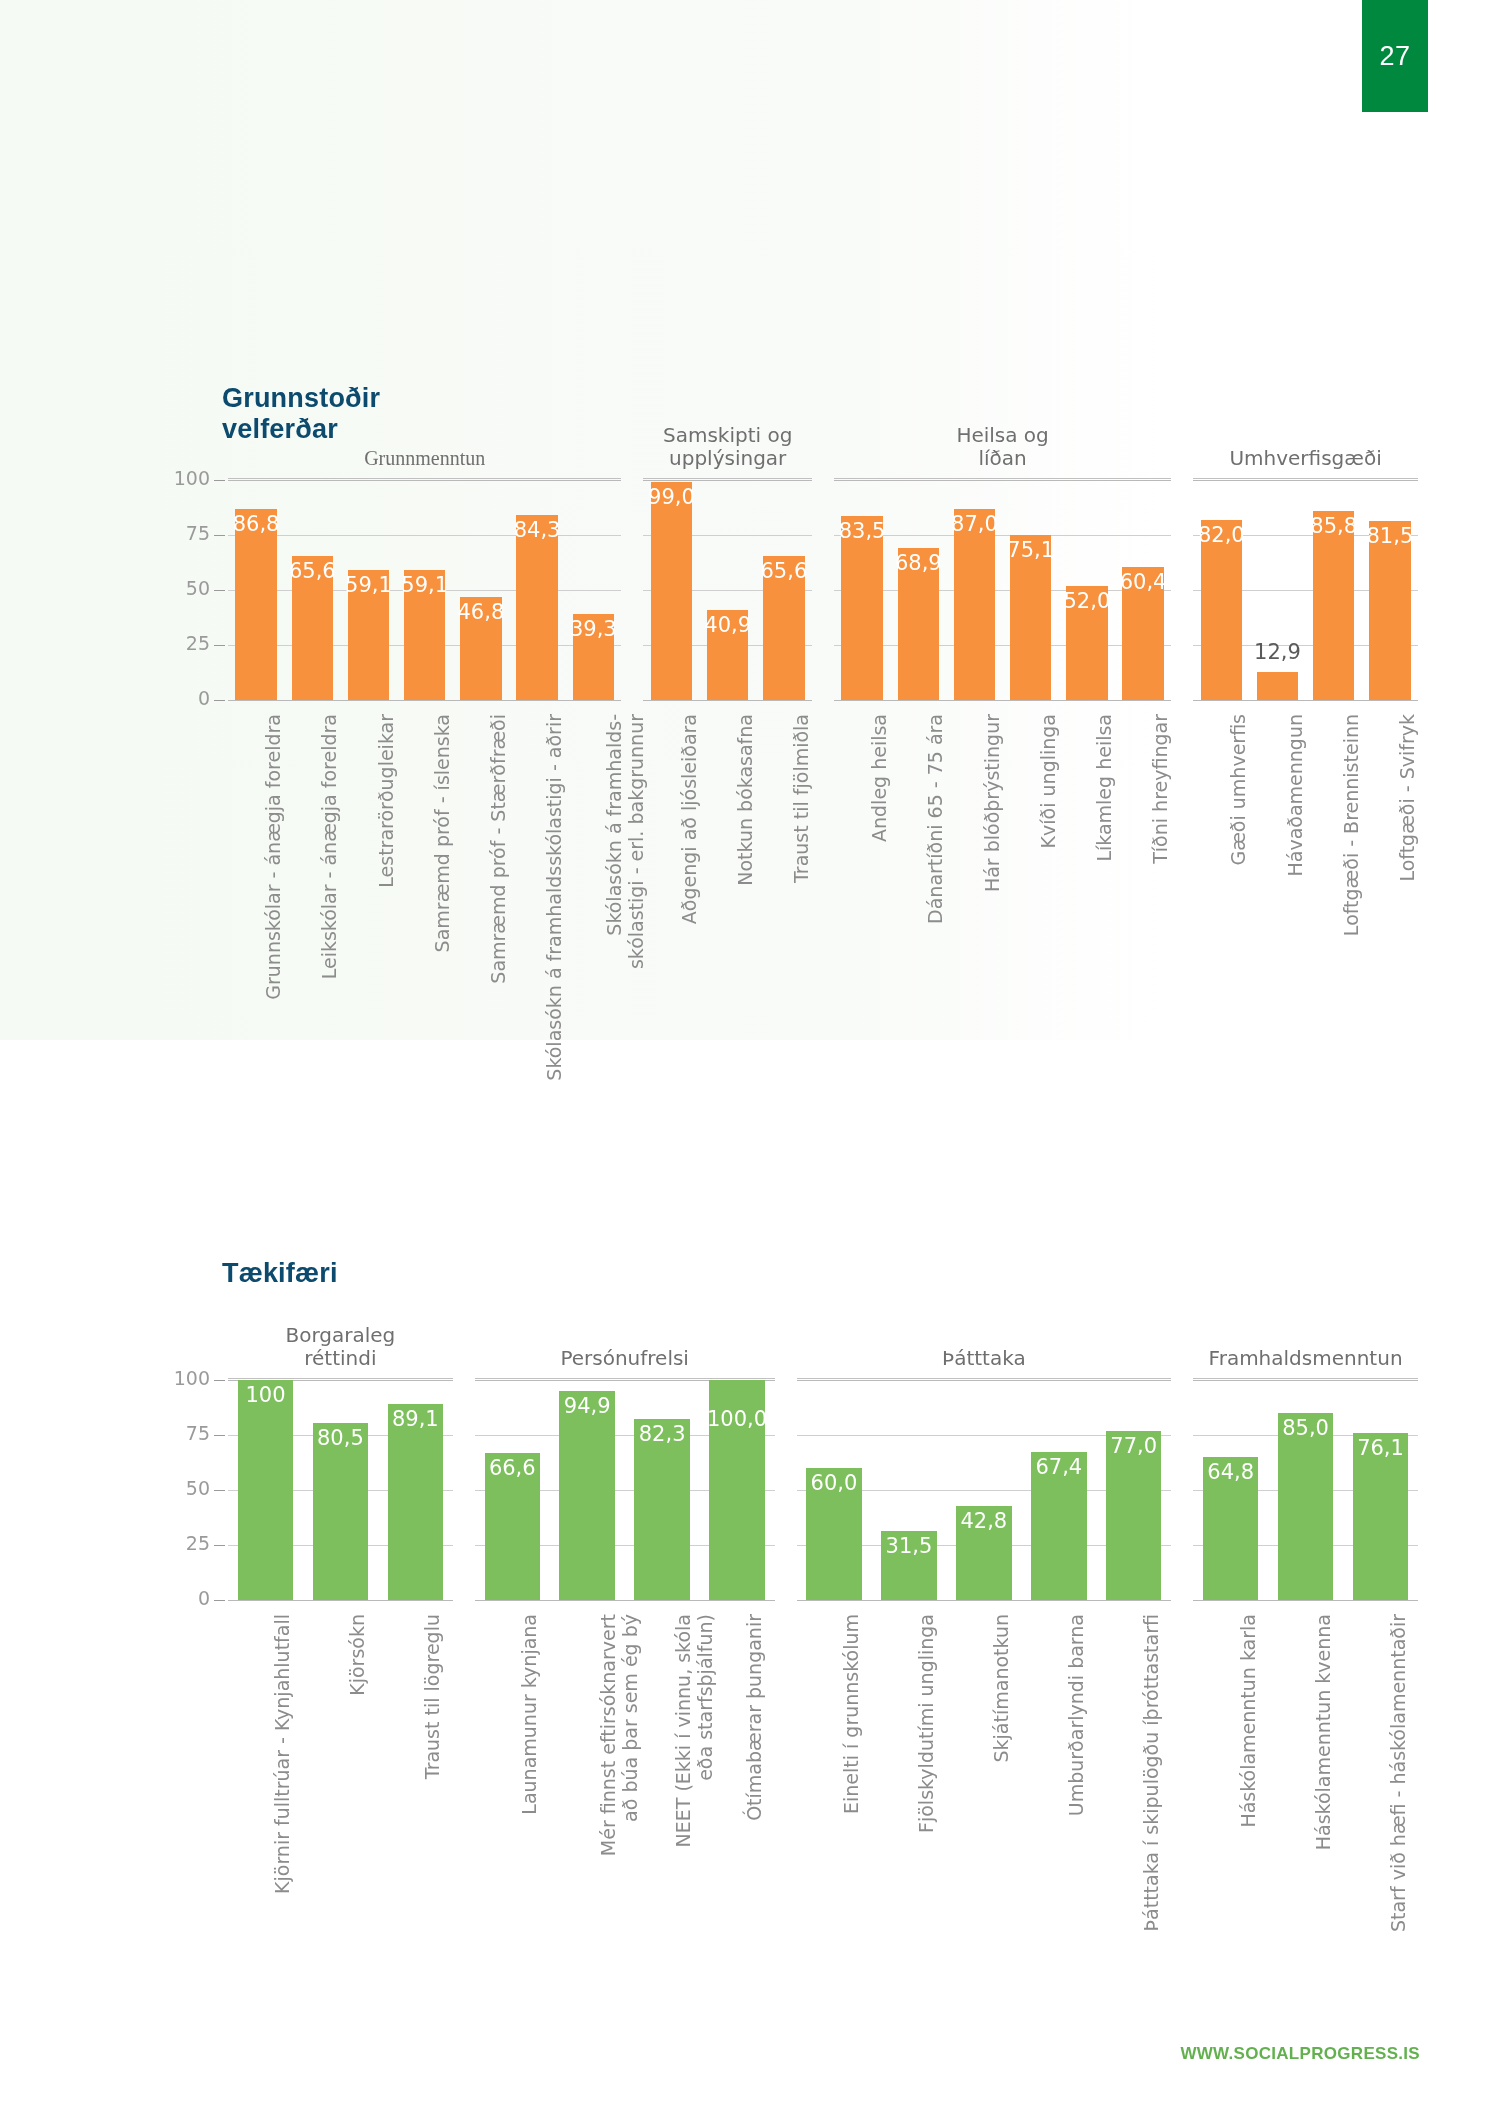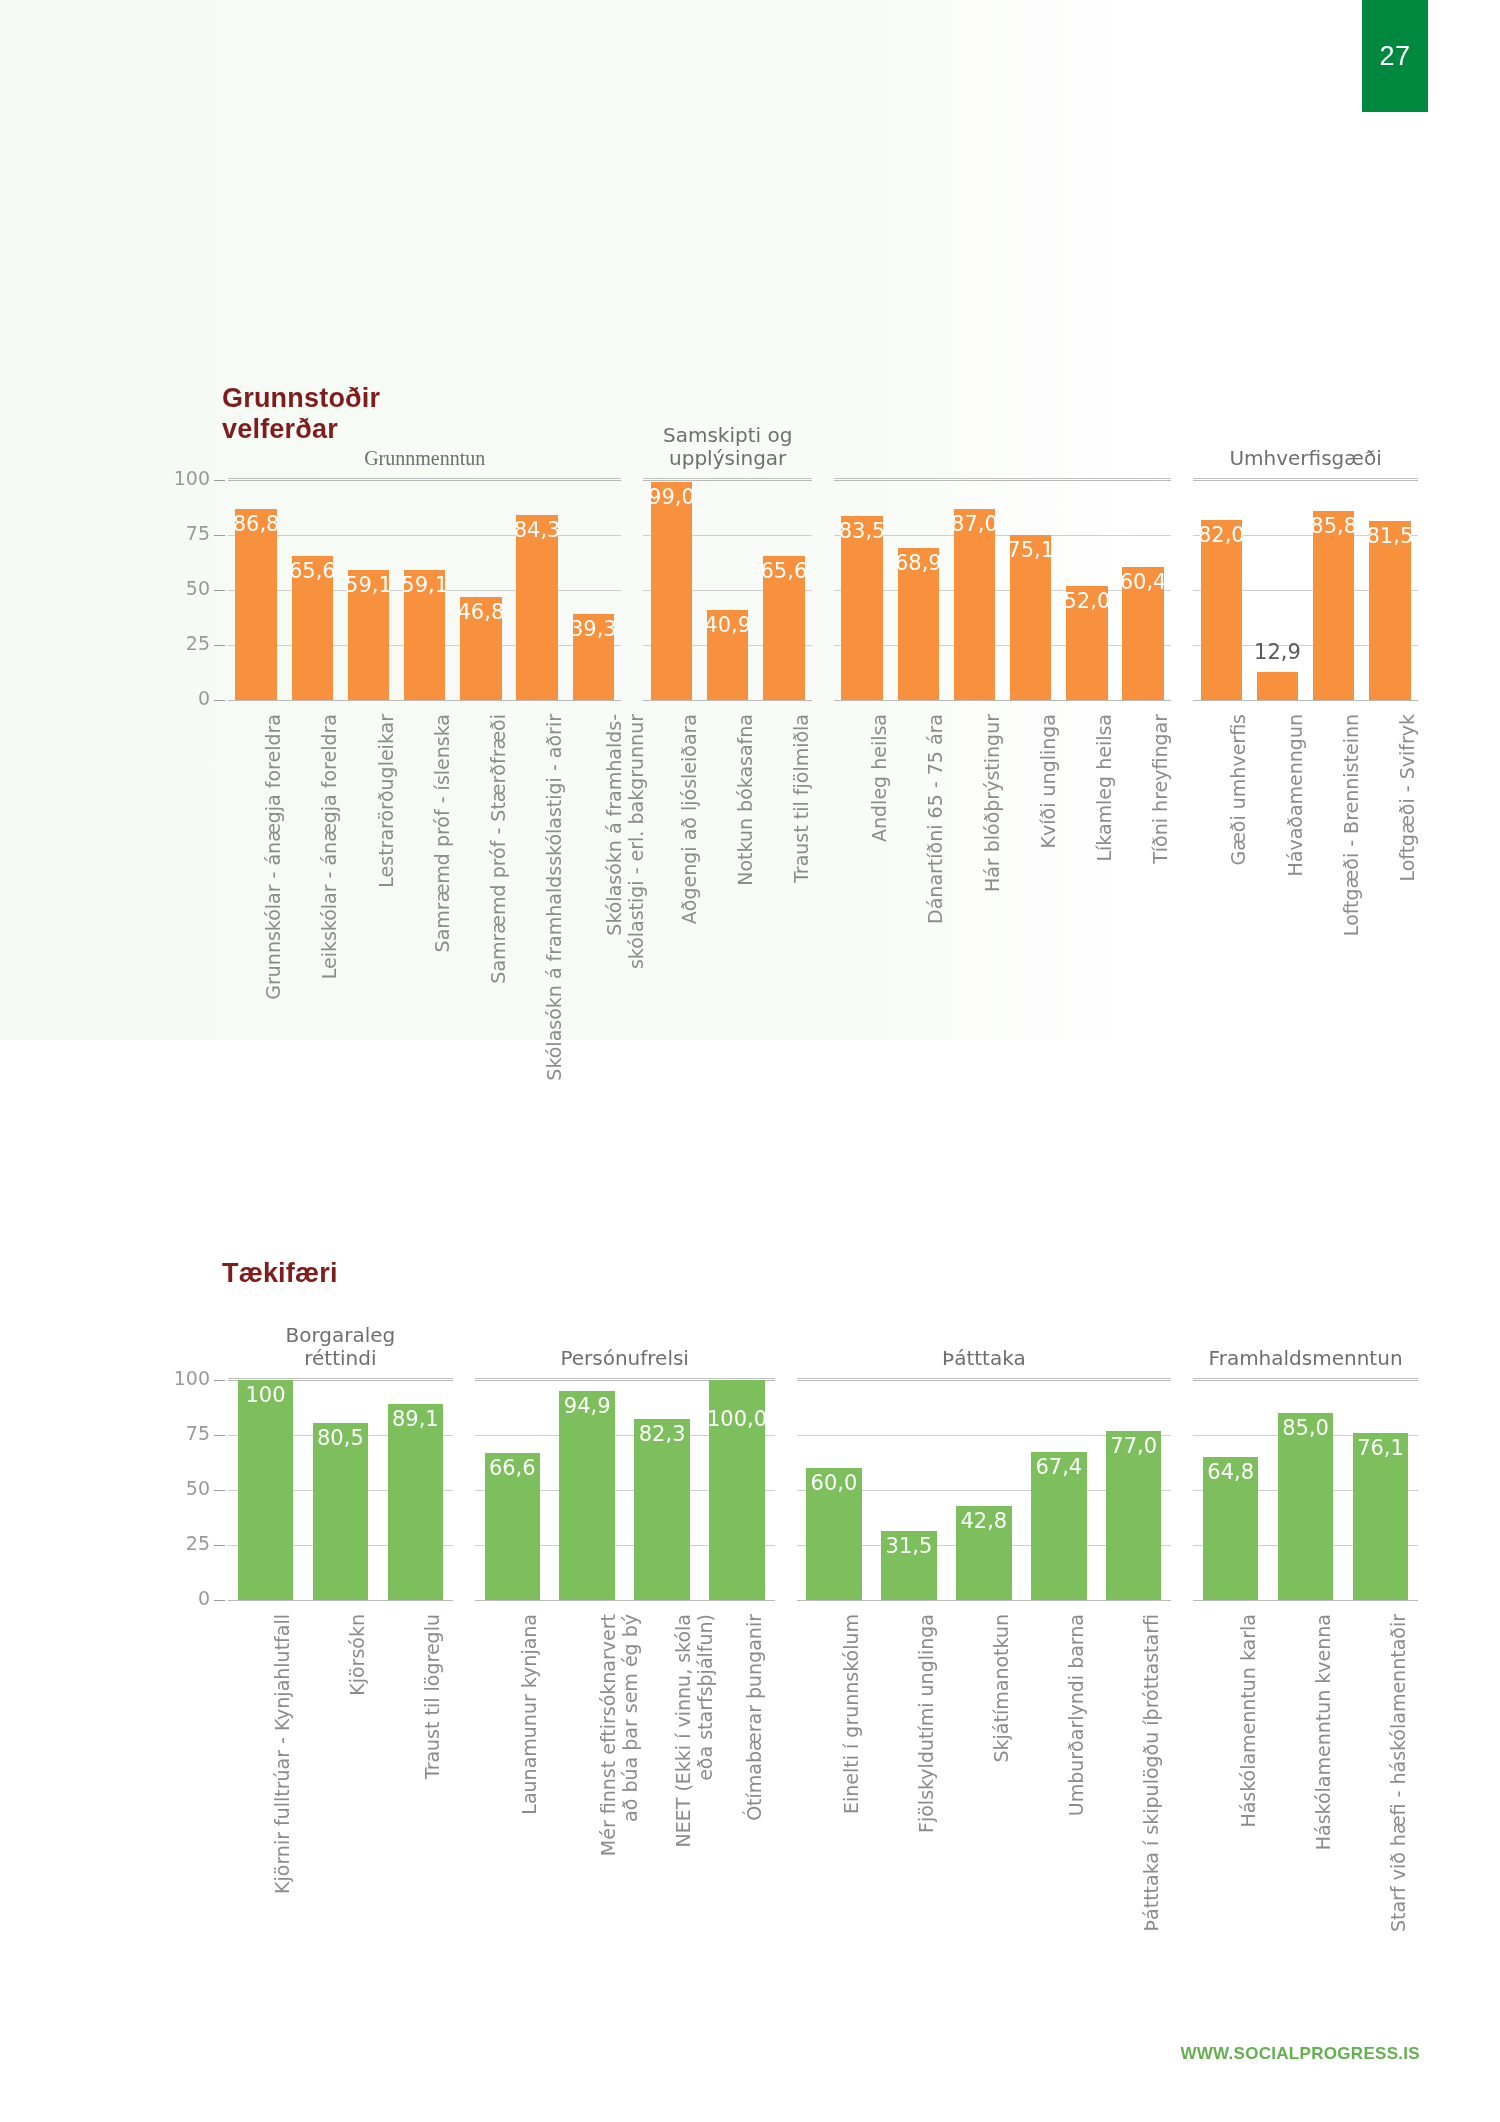--- a/index.html
+++ b/index.html
@@ -30,21 +30,21 @@
     font-family: "Liberation Sans", sans-serif;
     display: flex; align-items: center; justify-content: center;
     letter-spacing: .5px;
   }
   .section { position: absolute; }
 
   .sec-title {
     font-family: "Liberation Sans", sans-serif;
     font-weight: bold;
     font-size: 27px;
-    color: #7f1d1d;
+    color: #0c4a6e;
     letter-spacing: .2px;
   }
 
   .chart {
     position: relative;
   }
   .gridline {
     position: absolute;
     height: 1px;
     background: #c8c8c8;
@@ -204,20 +204,24 @@
         <div class="bar-val" style="position: absolute; left: 783.9px; transform: translateX(-50%); top: 558.68px;">65,6</div>
         <div class="xlabel" style="left: 790.9px; top: 714px; transform: rotate(-90deg) translateX(-100%); transform-origin: left top;">
           <div>Traust til fjölmiðla</div>
         </div>
         <div class="gridline" style="left: 834px; top: 700px; width: 337.2px; background: rgb(185, 185, 185);"></div>
         <div class="gridline" style="left: 834px; top: 645px; width: 337.2px; background: rgb(207, 207, 207);"></div>
         <div class="gridline" style="left: 834px; top: 590px; width: 337.2px; background: rgb(207, 207, 207);"></div>
         <div class="gridline" style="left: 834px; top: 535px; width: 337.2px; background: rgb(207, 207, 207);"></div>
         <div class="gridline" style="left: 834px; top: 480px; width: 337.2px; background: rgb(185, 185, 185);"></div>
         <div class="grp-rule" style="left: 834px; top: 478px; width: 337.2px;"></div>
+        <div class="grp-header" style="left: 834px; width: 337.2px; top: 424px;">
+          <div>Heilsa  og</div>
+          <div>líðan</div>
+        </div>
         <div class="bar" style="left: 841.306px; top: 516.3px; width: 41.588px; height: 183.7px; background: rgb(247, 145, 61);"></div>
         <div class="bar-val" style="position: absolute; left: 862.1px; transform: translateX(-50%); top: 519.3px;">83,5</div>
         <div class="xlabel" style="left: 869.1px; top: 714px; transform: rotate(-90deg) translateX(-100%); transform-origin: left top;">
           <div>Andleg heilsa</div>
         </div>
         <div class="bar" style="left: 897.506px; top: 548.42px; width: 41.588px; height: 151.58px; background: rgb(247, 145, 61);"></div>
         <div class="bar-val" style="position: absolute; left: 918.3px; transform: translateX(-50%); top: 551.42px;">68,9</div>
         <div class="xlabel" style="left: 925.3px; top: 714px; transform: rotate(-90deg) translateX(-100%); transform-origin: left top;">
           <div>Dánartíðni 65 - 75 ára</div>
         </div>

